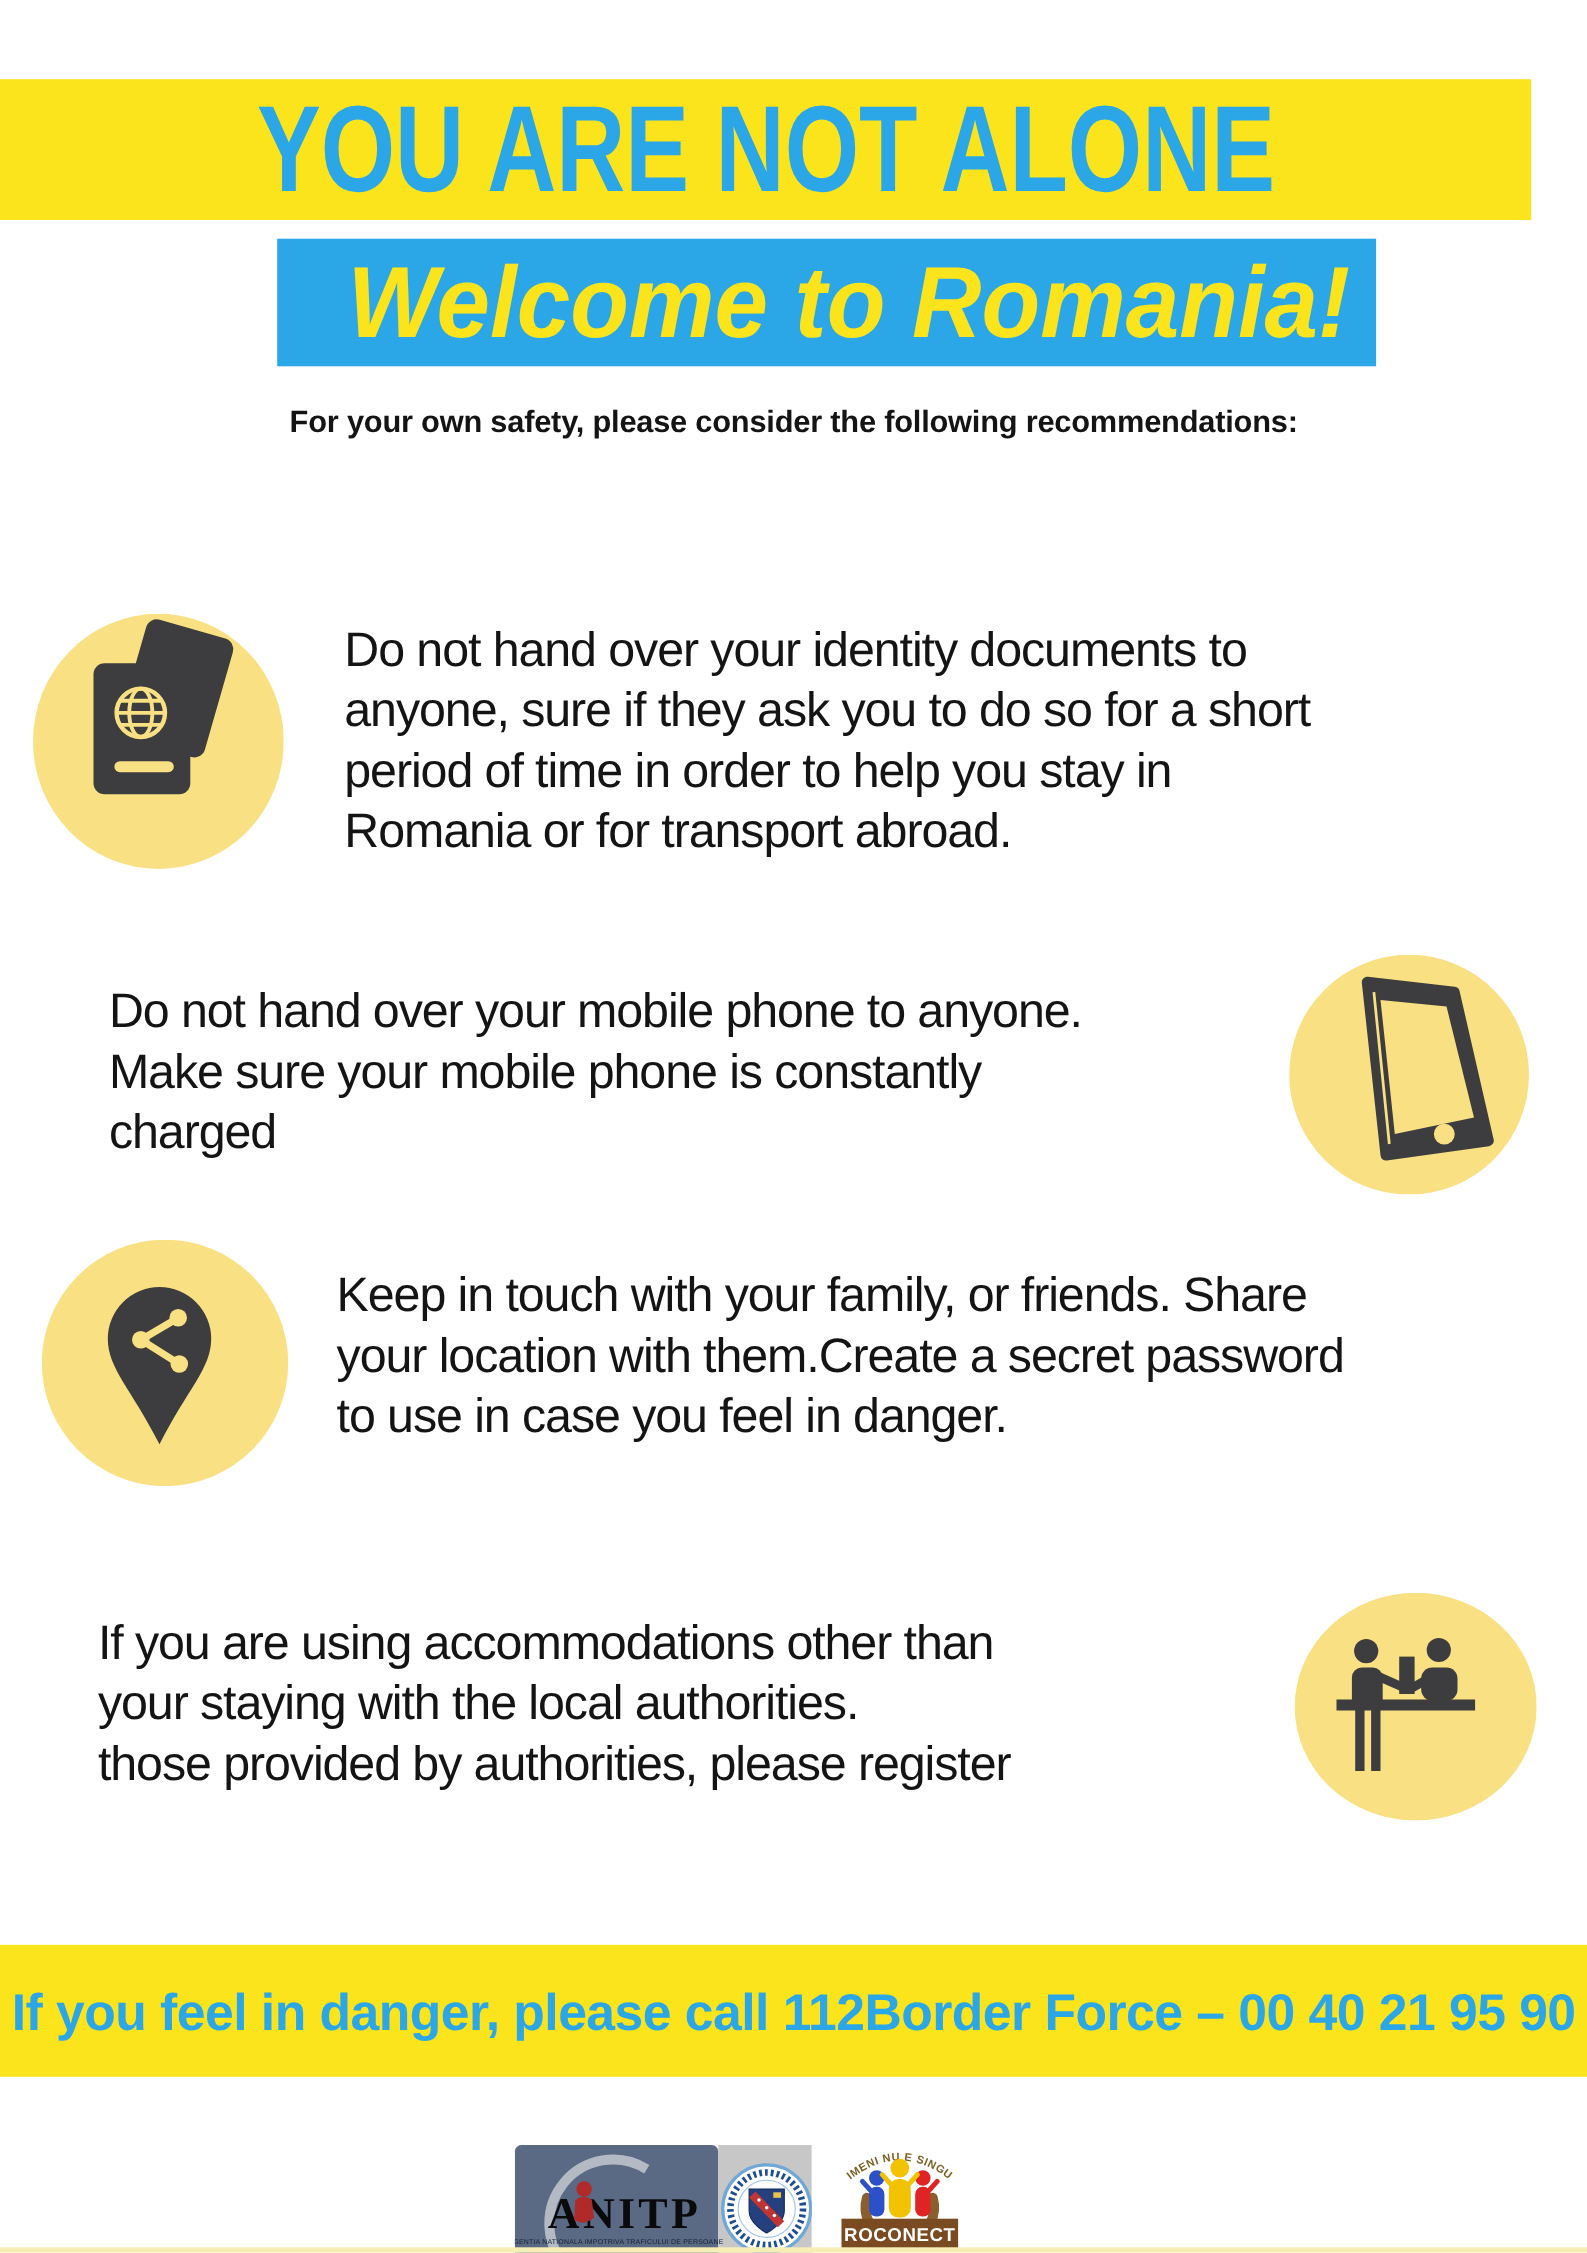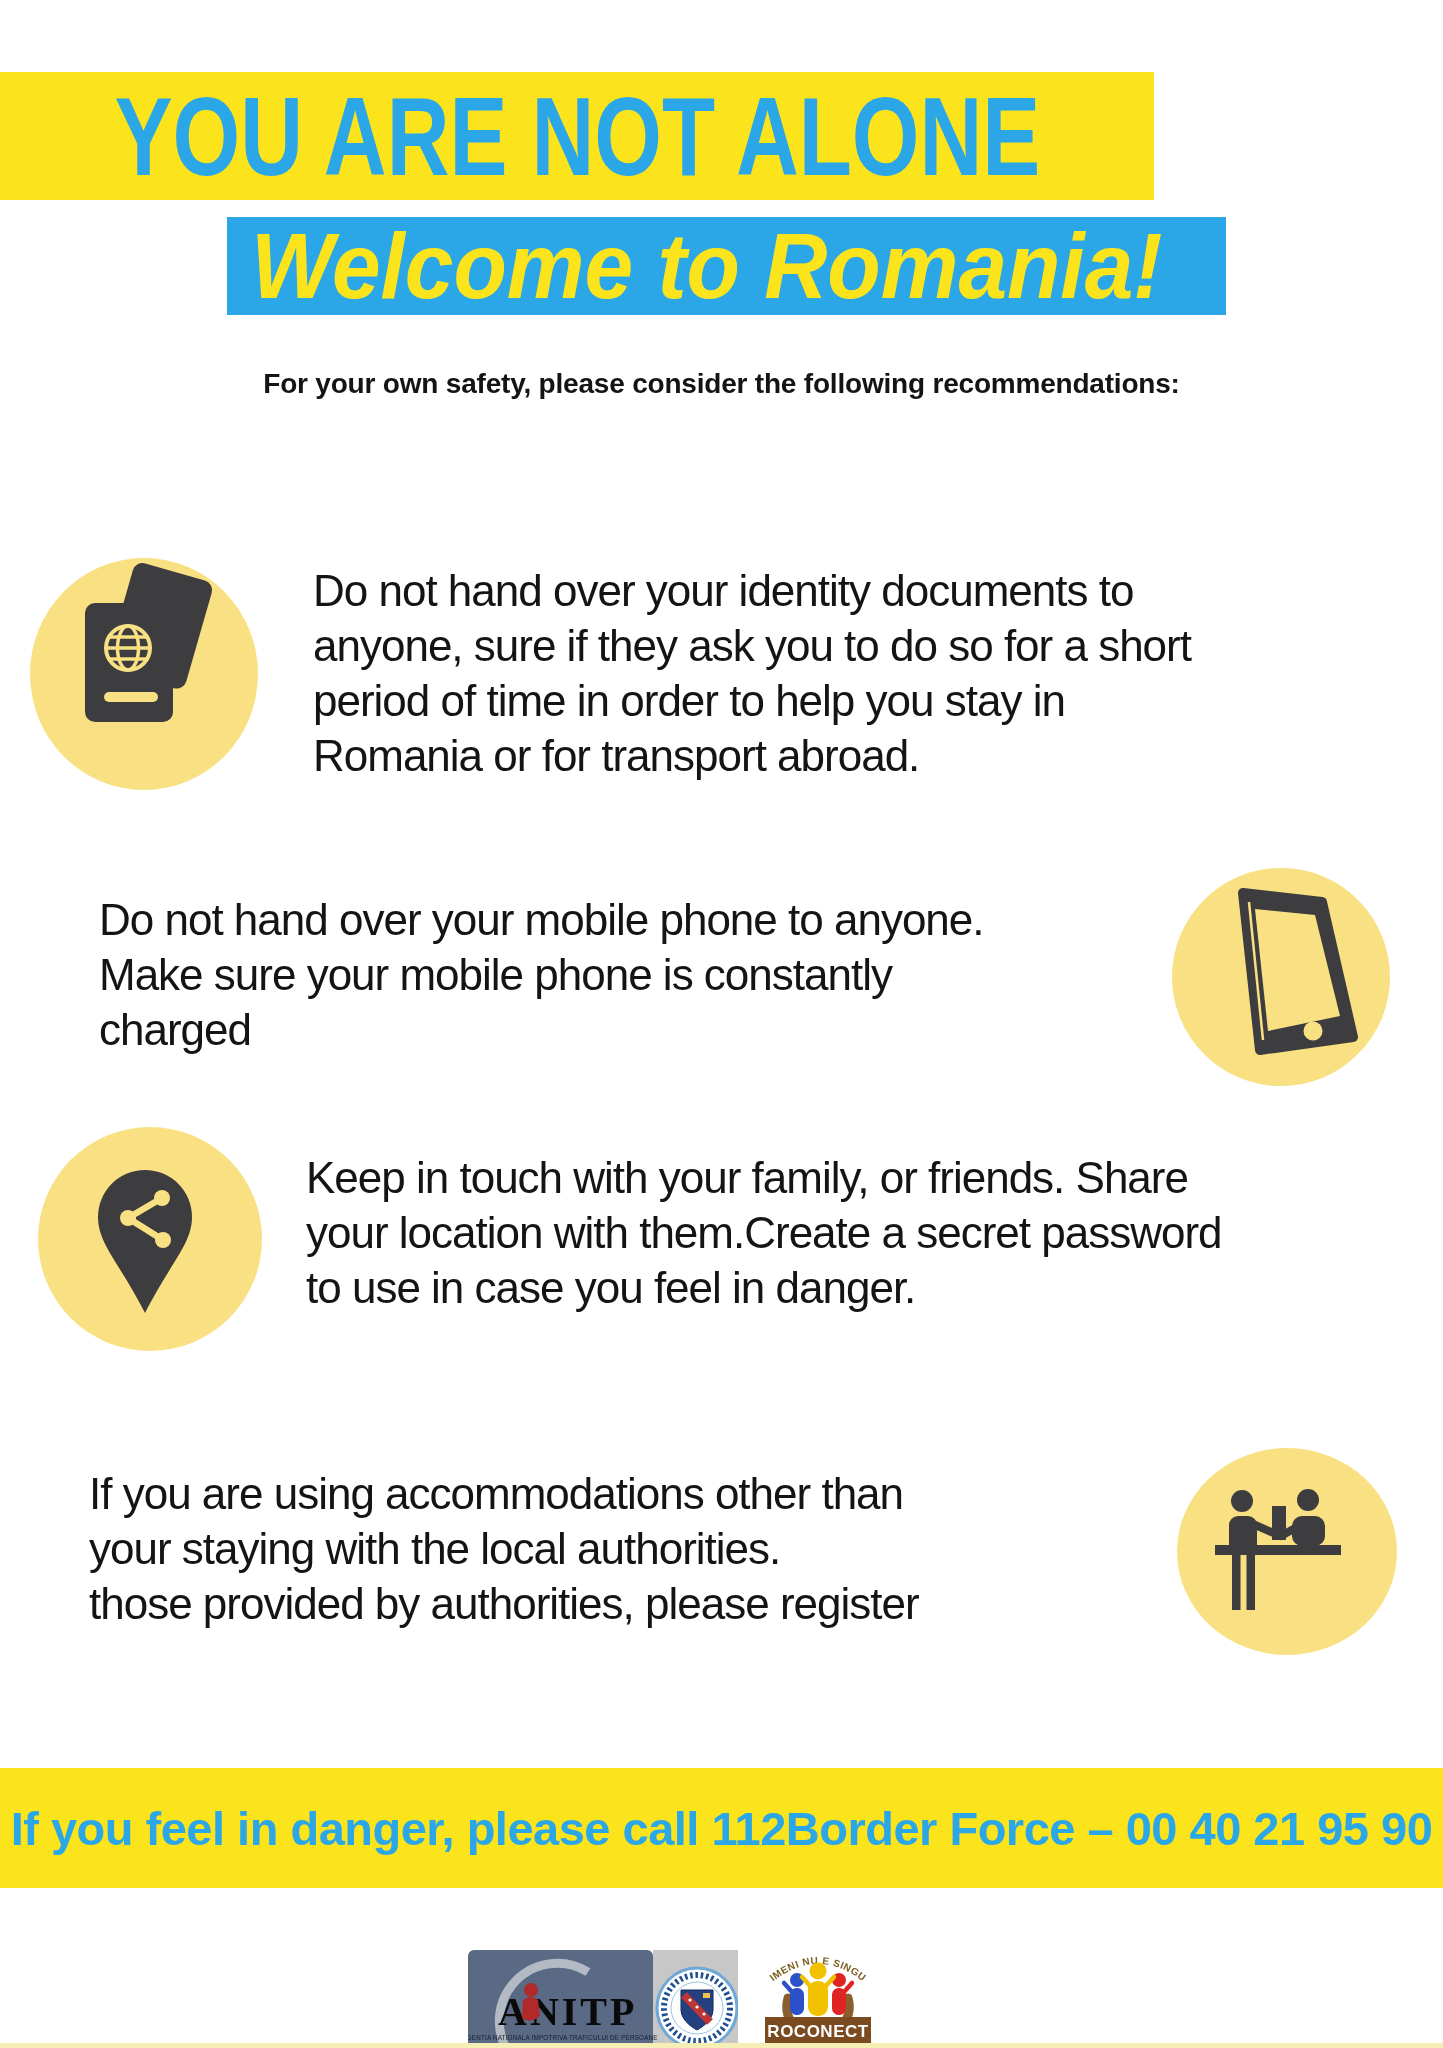--- a/index.html
+++ b/index.html
@@ -6,30 +6,30 @@
     --yellow:#FBE41C; --blue:#2BA7E8; --soft-yellow:#F9E183;
     --dark:#3D3D3F; --text:#141414;
   }
   html,body{margin:0;padding:0;background:#fff;}
   .poster{
     position:relative; width:1443px; height:2048px; overflow:hidden;
     background:#fff; font-family:"Liberation Sans", sans-serif;
   }
   
   .title-band{
-    position:absolute; left:0; top:72px; width:1154px; height:128px;
+    position:absolute; left:0; top:72px; width:1392px; height:128px;
     background:var(--yellow); display:flex; align-items:center; justify-content:center;
   }
   .title-text{
     color:var(--blue); font-weight:700; font-size:106px; white-space:nowrap;
     transform:scale(0.82,1.05); letter-spacing:0;
   }
   .welcome-band{
-    position:absolute; left:227px; top:217px; width:999px; height:98px;
-    background:var(--blue); display:flex; align-items:center; justify-content:flex-start;
+    position:absolute; left:252px; top:217px; width:999px; height:116px;
+    background:var(--blue); display:flex; align-items:center; justify-content:flex-end;
   }
   .welcome-text{
     color:var(--yellow); font-weight:700; font-style:italic; font-size:92px;
     white-space:nowrap; transform:scale(0.95,1);
   }
   .intro{
     position:absolute; left:0; top:364px; width:1443px; text-align:center;
     color:var(--text); font-weight:700; font-size:28px; line-height:39px; letter-spacing:-0.2px;
   }
   

